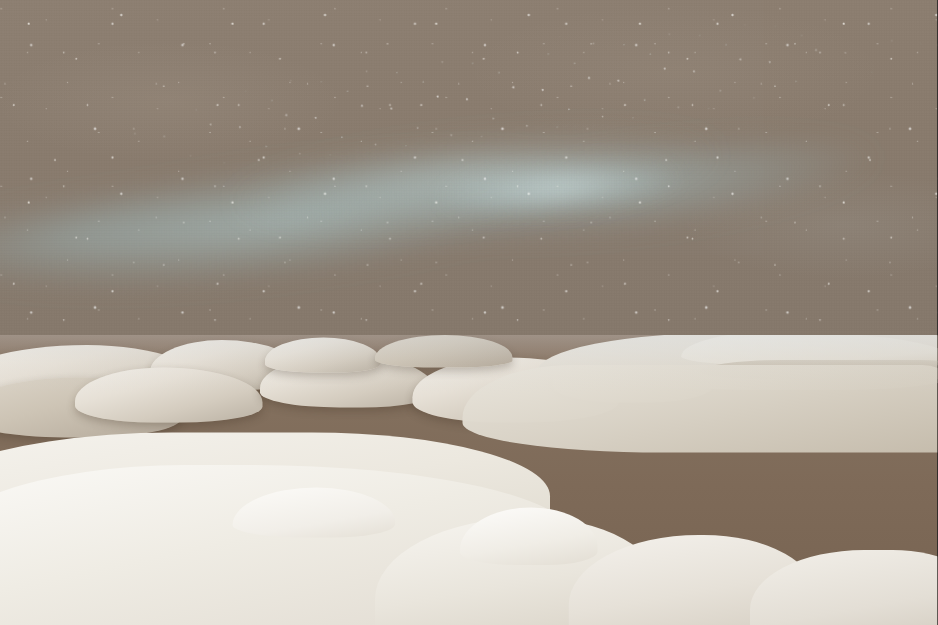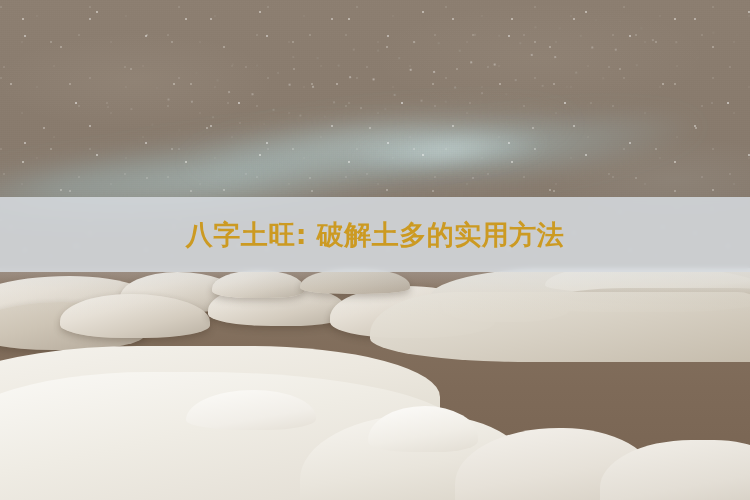--- a/index.html
+++ b/index.html
@@ -248,17 +248,14 @@
     <div class="snowfield" style="left:368px; top:138px; width:110px; height:46px;
                 border-radius:56% 52% 40% 44% / 80% 74% 26% 24%;
                 background:linear-gradient(170deg,#fdfcfa 0%,#f0ede6 60%,#e2ddd3 100%);"></div>
     <div class="snowfield" style="left:186px; top:122px; width:130px; height:40px;
                 border-radius:54% 50% 40% 46% / 78% 72% 28% 26%;
                 background:linear-gradient(170deg,#fcfbf8 0%,#f1eee8 65%,#e4dfd5 100%);"></div>
 
     <div class="haze"></div>
   </div>
 
-  <div class="title-band">
-    <div class="title-text">八字土旺: 破解土多的实用方法</div>
-  </div>
 
 </div>
 
 </body></html>

